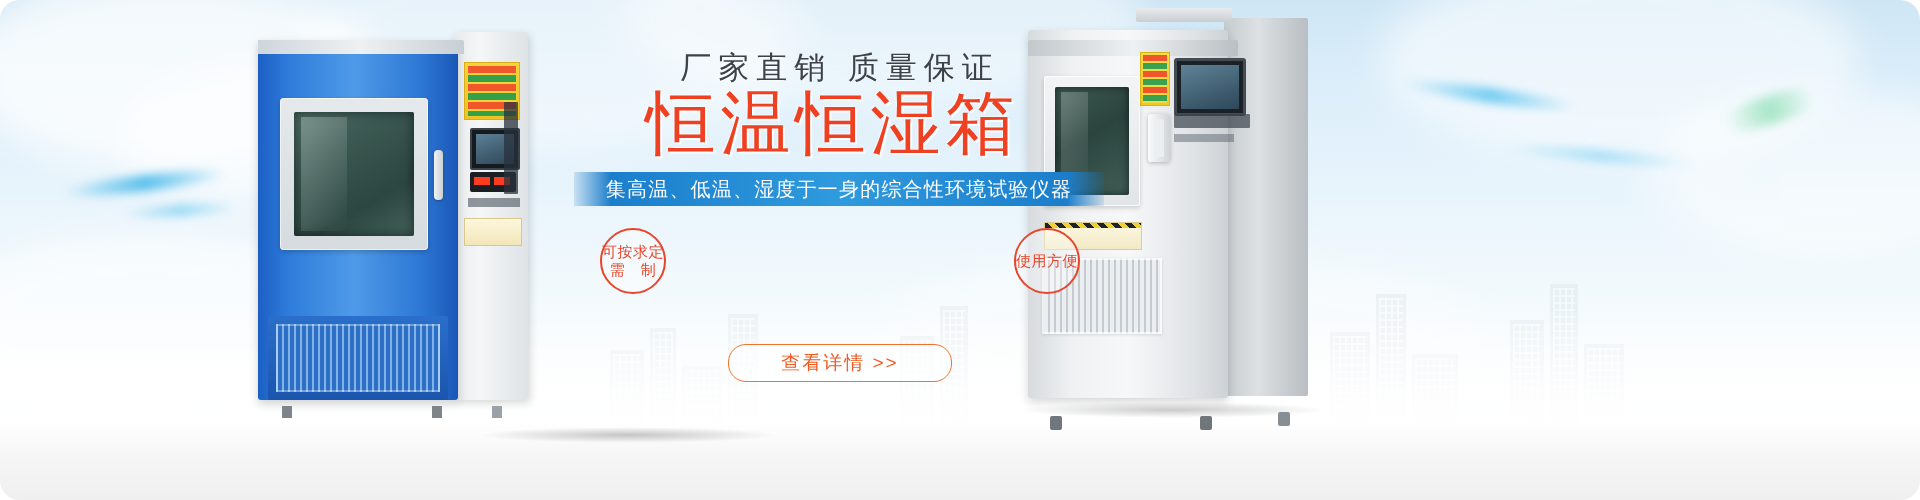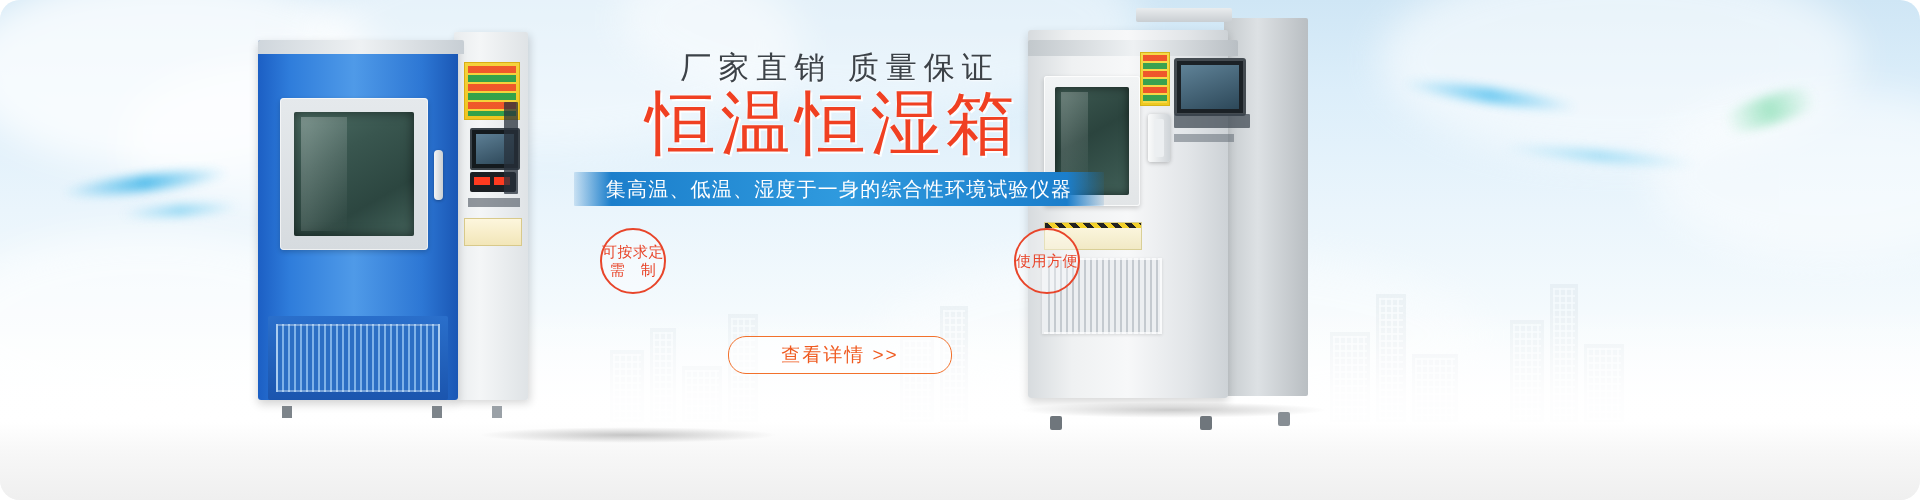--- a/index.html
+++ b/index.html
@@ -150,21 +150,21 @@
   .subbar span{font-size:20px;color:#ffffff;letter-spacing:1.2px;white-space:nowrap;}
 
   .features{position:absolute;left:40px;top:228px;width:480px;
     display:flex;justify-content:space-between;align-items:center;}
   .feat{width:62px;height:62px;border-radius:50%;border:2px solid #e8452a;
     display:flex;flex-direction:row;align-items:center;justify-content:flex-end;
     color:#e8452a;font-size:15px;line-height:1.22;letter-spacing:.5px;
     background:rgba(255,255,255,.35);}
   .feat b{font-weight:400;display:block;}
 
-  .cta{position:absolute;left:168px;top:336px;width:222px;height:36px;
+  .cta{position:absolute;left:168px;top:344px;width:222px;height:36px;
     border:1px solid #f2712c;border-radius:18px;background:rgba(255,255,255,.55);
     display:flex;align-items:center;justify-content:center;
     color:#ef5a20;font-size:19px;letter-spacing:2px;cursor:pointer;}
 </style>
 </head>
 <body>
 
 <div class="banner">
 
   <div class="cloud c1"></div>

